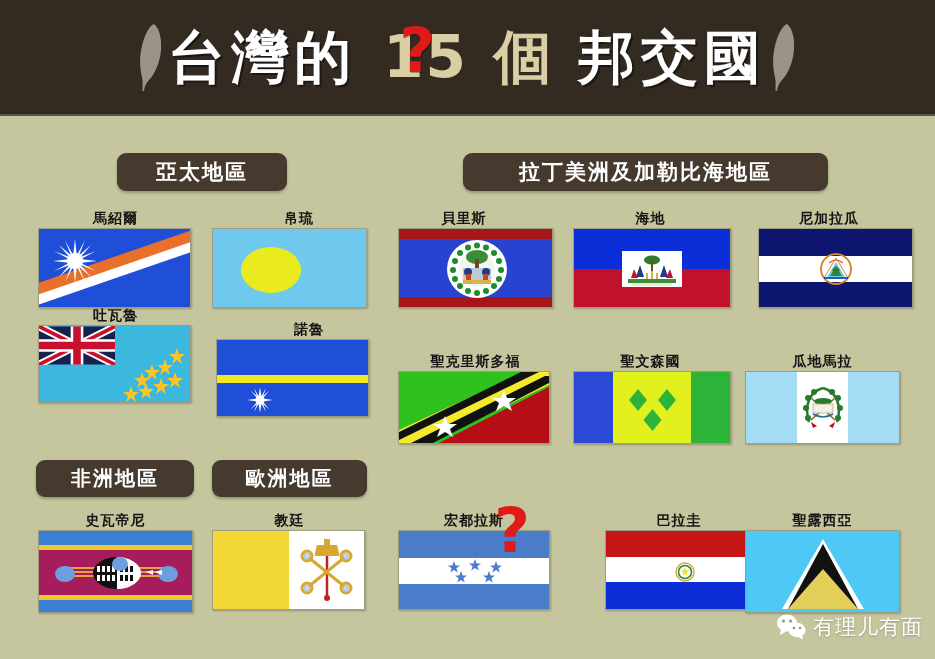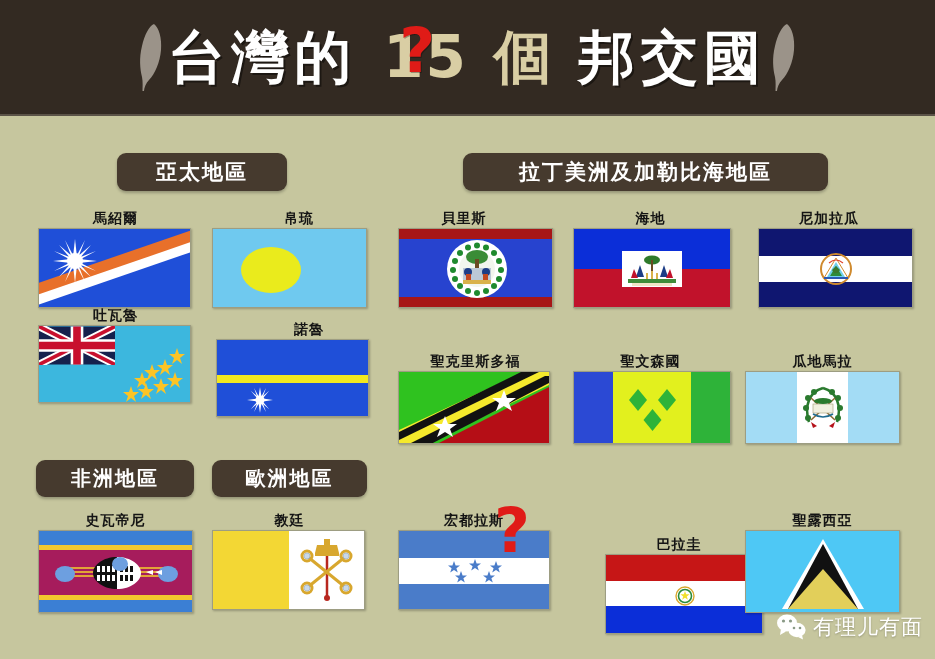--- a/index.html
+++ b/index.html
@@ -465,21 +465,21 @@
         <polygon points="10,3 11.6,7.4 16,7.4 12.4,10.2 13.8,14.6 10,11.9 6.2,14.6 7.6,10.2 4,7.4 8.4,7.4"></polygon>
         <polygon points="31,1 32.6,5.4 37,5.4 33.4,8.2 34.8,12.6 31,9.9 27.2,12.6 28.6,8.2 25,5.4 29.4,5.4"></polygon>
         <polygon points="52,3 53.6,7.4 58,7.4 54.4,10.2 55.8,14.6 52,11.9 48.2,14.6 49.6,10.2 46,7.4 50.4,7.4"></polygon>
         <polygon points="17,13 18.6,17.4 23,17.4 19.4,20.2 20.8,24.6 17,21.9 13.2,24.6 14.6,20.2 11,17.4 15.4,17.4"></polygon>
         <polygon points="45,13 46.6,17.4 51,17.4 47.4,20.2 48.8,24.6 45,21.9 41.2,24.6 42.6,20.2 39,17.4 43.4,17.4"></polygon>
       </g>
     </svg>
   </div>
 </div>
 
-<div class="country" style="left:573px; top:536px; width:180px;padding-left:32px;">
+<div class="country" style="left:573px; top:512px; width:180px;padding-left:32px;">
   <div class="country-label">巴拉圭</div>
   <div class="flag" style="width:158px; height:80px; background:#ffffff;">
     <div class="stripe" style="top:0; height:26px; background:#c61616;"></div>
     <div class="stripe" style="bottom:0; height:27px; background:#0b2ed8;"></div>
     <div class="emblem-circle" style="left:66px; top:31px; width:26px; height:20px; background:#ffffff;">
       <svg width="24" height="20" viewBox="0 0 24 20">
         <circle cx="12" cy="10" r="9" fill="#ffffff" stroke="#d8a72e" stroke-width="1.4"></circle>
         <circle cx="12" cy="10" r="6.5" fill="none" stroke="#2a8b3a" stroke-width="1.6"></circle>
         <polygon points="12,5 13.2,8.3 16.6,8.3 13.8,10.4 14.9,13.8 12,11.7 9.1,13.8 10.2,10.4 7.4,8.3 10.8,8.3" fill="#f2e02c"></polygon>
       </svg>

